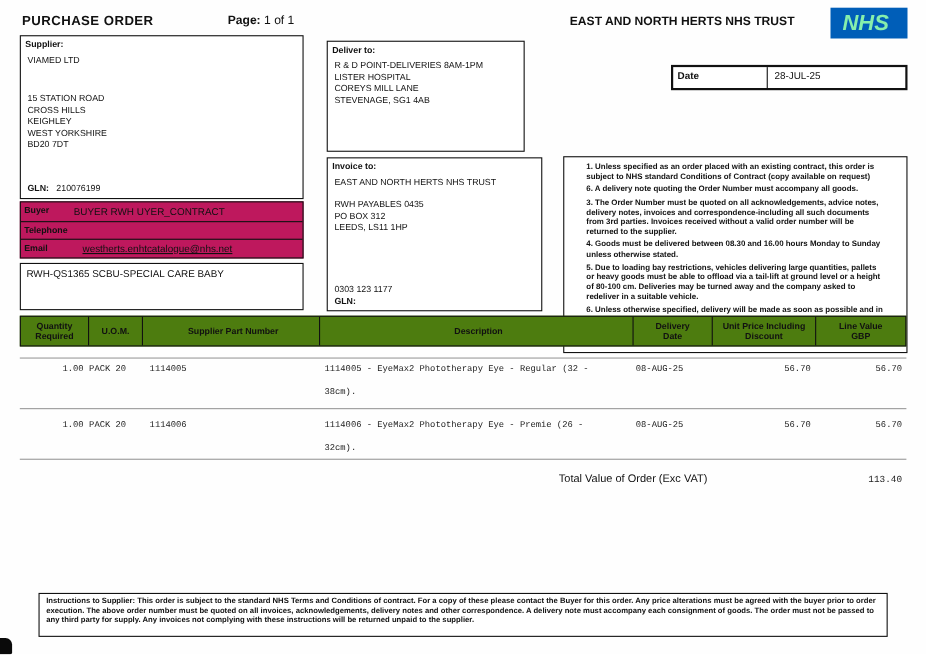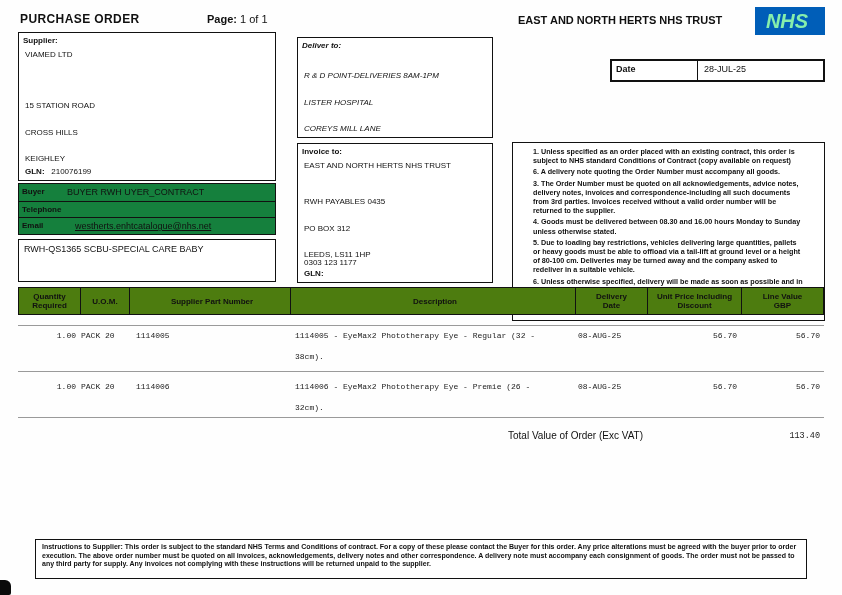--- a/index.html
+++ b/index.html
@@ -11,30 +11,30 @@
   
   .doc-title { position:absolute; left:20px; top:12px; font-size:12px; font-weight:bold; letter-spacing:.4px; }
   .page-info { position:absolute; left:207px; top:13px; font-size:11px; }
   .trust-name { position:absolute; left:518px; top:14px; font-size:11px; font-weight:bold; }
   .nhs-logo { position:absolute; left:755px; top:7px; width:70px; height:28px; background:#005EB8;
               color:#86efac; font-weight:bold; font-style:italic; font-size:20px; line-height:28px;
               text-align:center; padding-right:6px; }
 
   .box { position:absolute; border:1.5px solid #111; background:#fff; }
   .box-label { position:absolute; left:4px; top:3px; font-size:8px; font-weight:bold; }
-  .addr-line { font-size:8px; line-height:10.5px;margin-top:16px; }
+  .addr-line { font-size:8px; line-height:10.5px; }
 
   
   .supplier-box { left:18px; top:32px; width:258px; height:149px; }
   .supplier-name { position:absolute; left:6px; top:17px; font-size:8px; }
   .supplier-addr { position:absolute; left:6px; top:52px; }
   .supplier-gln { position:absolute; left:6px; bottom:4px; font-size:8px; }
 
   
-  .deliver-box { left:297px; top:37px; width:196px; height:101px;font-style:italic; }
+  .deliver-box { left:297px; top:37px; width:180px; height:101px; }
   .deliver-lines { position:absolute; left:6px; top:17px; }
 
   
   .order-table { position:absolute; left:610px; top:59px; width:215px; border:2px solid #111; background:#fff; }
   .order-row { display:flex; height:19px; }
   .order-row + .order-row { border-top:1.5px solid #111; }
   .order-row .lbl { width:86px; border-right:1.5px solid #111; font-size:9px; font-weight:bold; padding:3px 0 0 4px; }
   .order-row .val { flex:1; font-size:9px; padding:3px 0 0 6px; }
 
   
@@ -42,21 +42,21 @@
   .terms-box p { font-size:7.2px; font-weight:bold; line-height:9.2px; margin-bottom:2px; color:#111; }
 
   
   .invoice-box { left:297px; top:143px; width:196px; height:140px; }
   .invoice-name { position:absolute; left:6px; top:17px; font-size:8px; }
   .invoice-lines { position:absolute; left:6px; top:37px; }
   .invoice-phone { position:absolute; left:6px; bottom:15px; font-size:8px; }
   .invoice-gln { position:absolute; left:6px; bottom:4px; font-size:8px; font-weight:bold; }
 
   
-  .buyer-table { position:absolute; left:18px; top:183px; width:258px; border:1.5px solid #111; background:#15803d; }
+  .buyer-table { position:absolute; left:18px; top:183px; width:258px; border:1.5px solid #111; background:#be185d; }
   .buyer-row { display:flex; min-height:16px; }
   .buyer-row + .buyer-row { border-top:1px solid #111; }
   .buyer-row .lbl { width:48px; font-size:8px; font-weight:bold; padding:3px 0 0 3px; }
   .buyer-row .val { flex:1; font-size:9px; padding-top:3px; }
   .buyer-val-center { text-align:left; }
   .email-val { font-size:8.5px; padding-left:8px; text-decoration:underline; }
   .buyer-row.r1 { height:17px; } .buyer-row.r2 { height:16px; } .buyer-row.r3 { height:17px; }
 
   
   .contract-box { left:18px; top:239px; width:258px; height:43px; }

